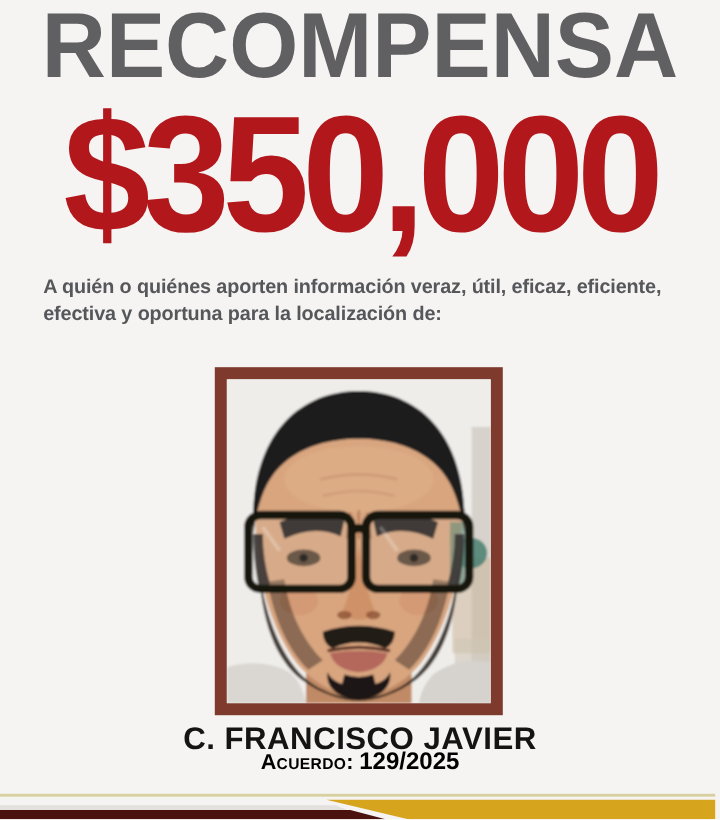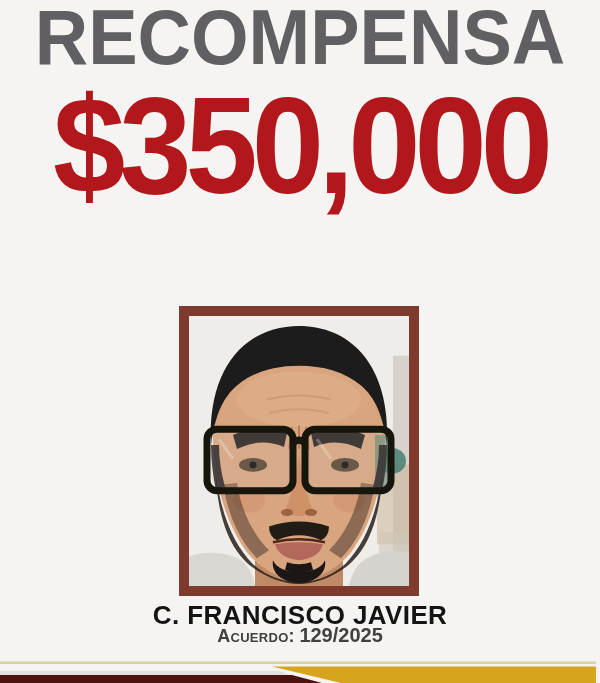--- a/index.html
+++ b/index.html
@@ -44,21 +44,21 @@
   .photo-frame svg{display:block;width:220px;height:270px;}
   .name{
     position:absolute;top:603px;left:0;width:600px;
     text-align:center;
     font-size:26px;font-weight:bold;line-height:24px;
     letter-spacing:0.4px;
     color:#141414;
   }
   .acuerdo{
     position:absolute;top:624px;left:0;width:600px;
-    text-align:center;color:#404040;
+    text-align:center;color:#000000;
   }
   .acuerdo .lbl{
     font-variant:small-caps;
     font-size:18px;font-weight:bold;letter-spacing:0.3px;
   }
   .acuerdo .num{
     font-size:20px;font-weight:bold;letter-spacing:0px;
   }
   .footer-bars{
     position:absolute;left:0;bottom:0;width:600px;height:23px;
@@ -66,20 +66,24 @@
 </style>
 </head>
 <body>
 
 <div class="poster">
 
   <div class="title">RECOMPENSA</div>
 
   <div class="amount">$350,000</div>
 
+  <div class="desc">
+    <div>A quién o quiénes aporten información veraz, útil, eficaz, eficiente,</div>
+    <div>efectiva y oportuna para la localización de:</div>
+  </div>
 
   <div class="photo-frame">
     <svg viewBox="0 0 220 272" preserveAspectRatio="none" aria-hidden="true">
       <defs>
         <filter id="soft" x="-5%" y="-5%" width="110%" height="110%">
           <feGaussianBlur stdDeviation="0.7"></feGaussianBlur>
         </filter>
       </defs>
       <g filter="url(#soft)">
 

